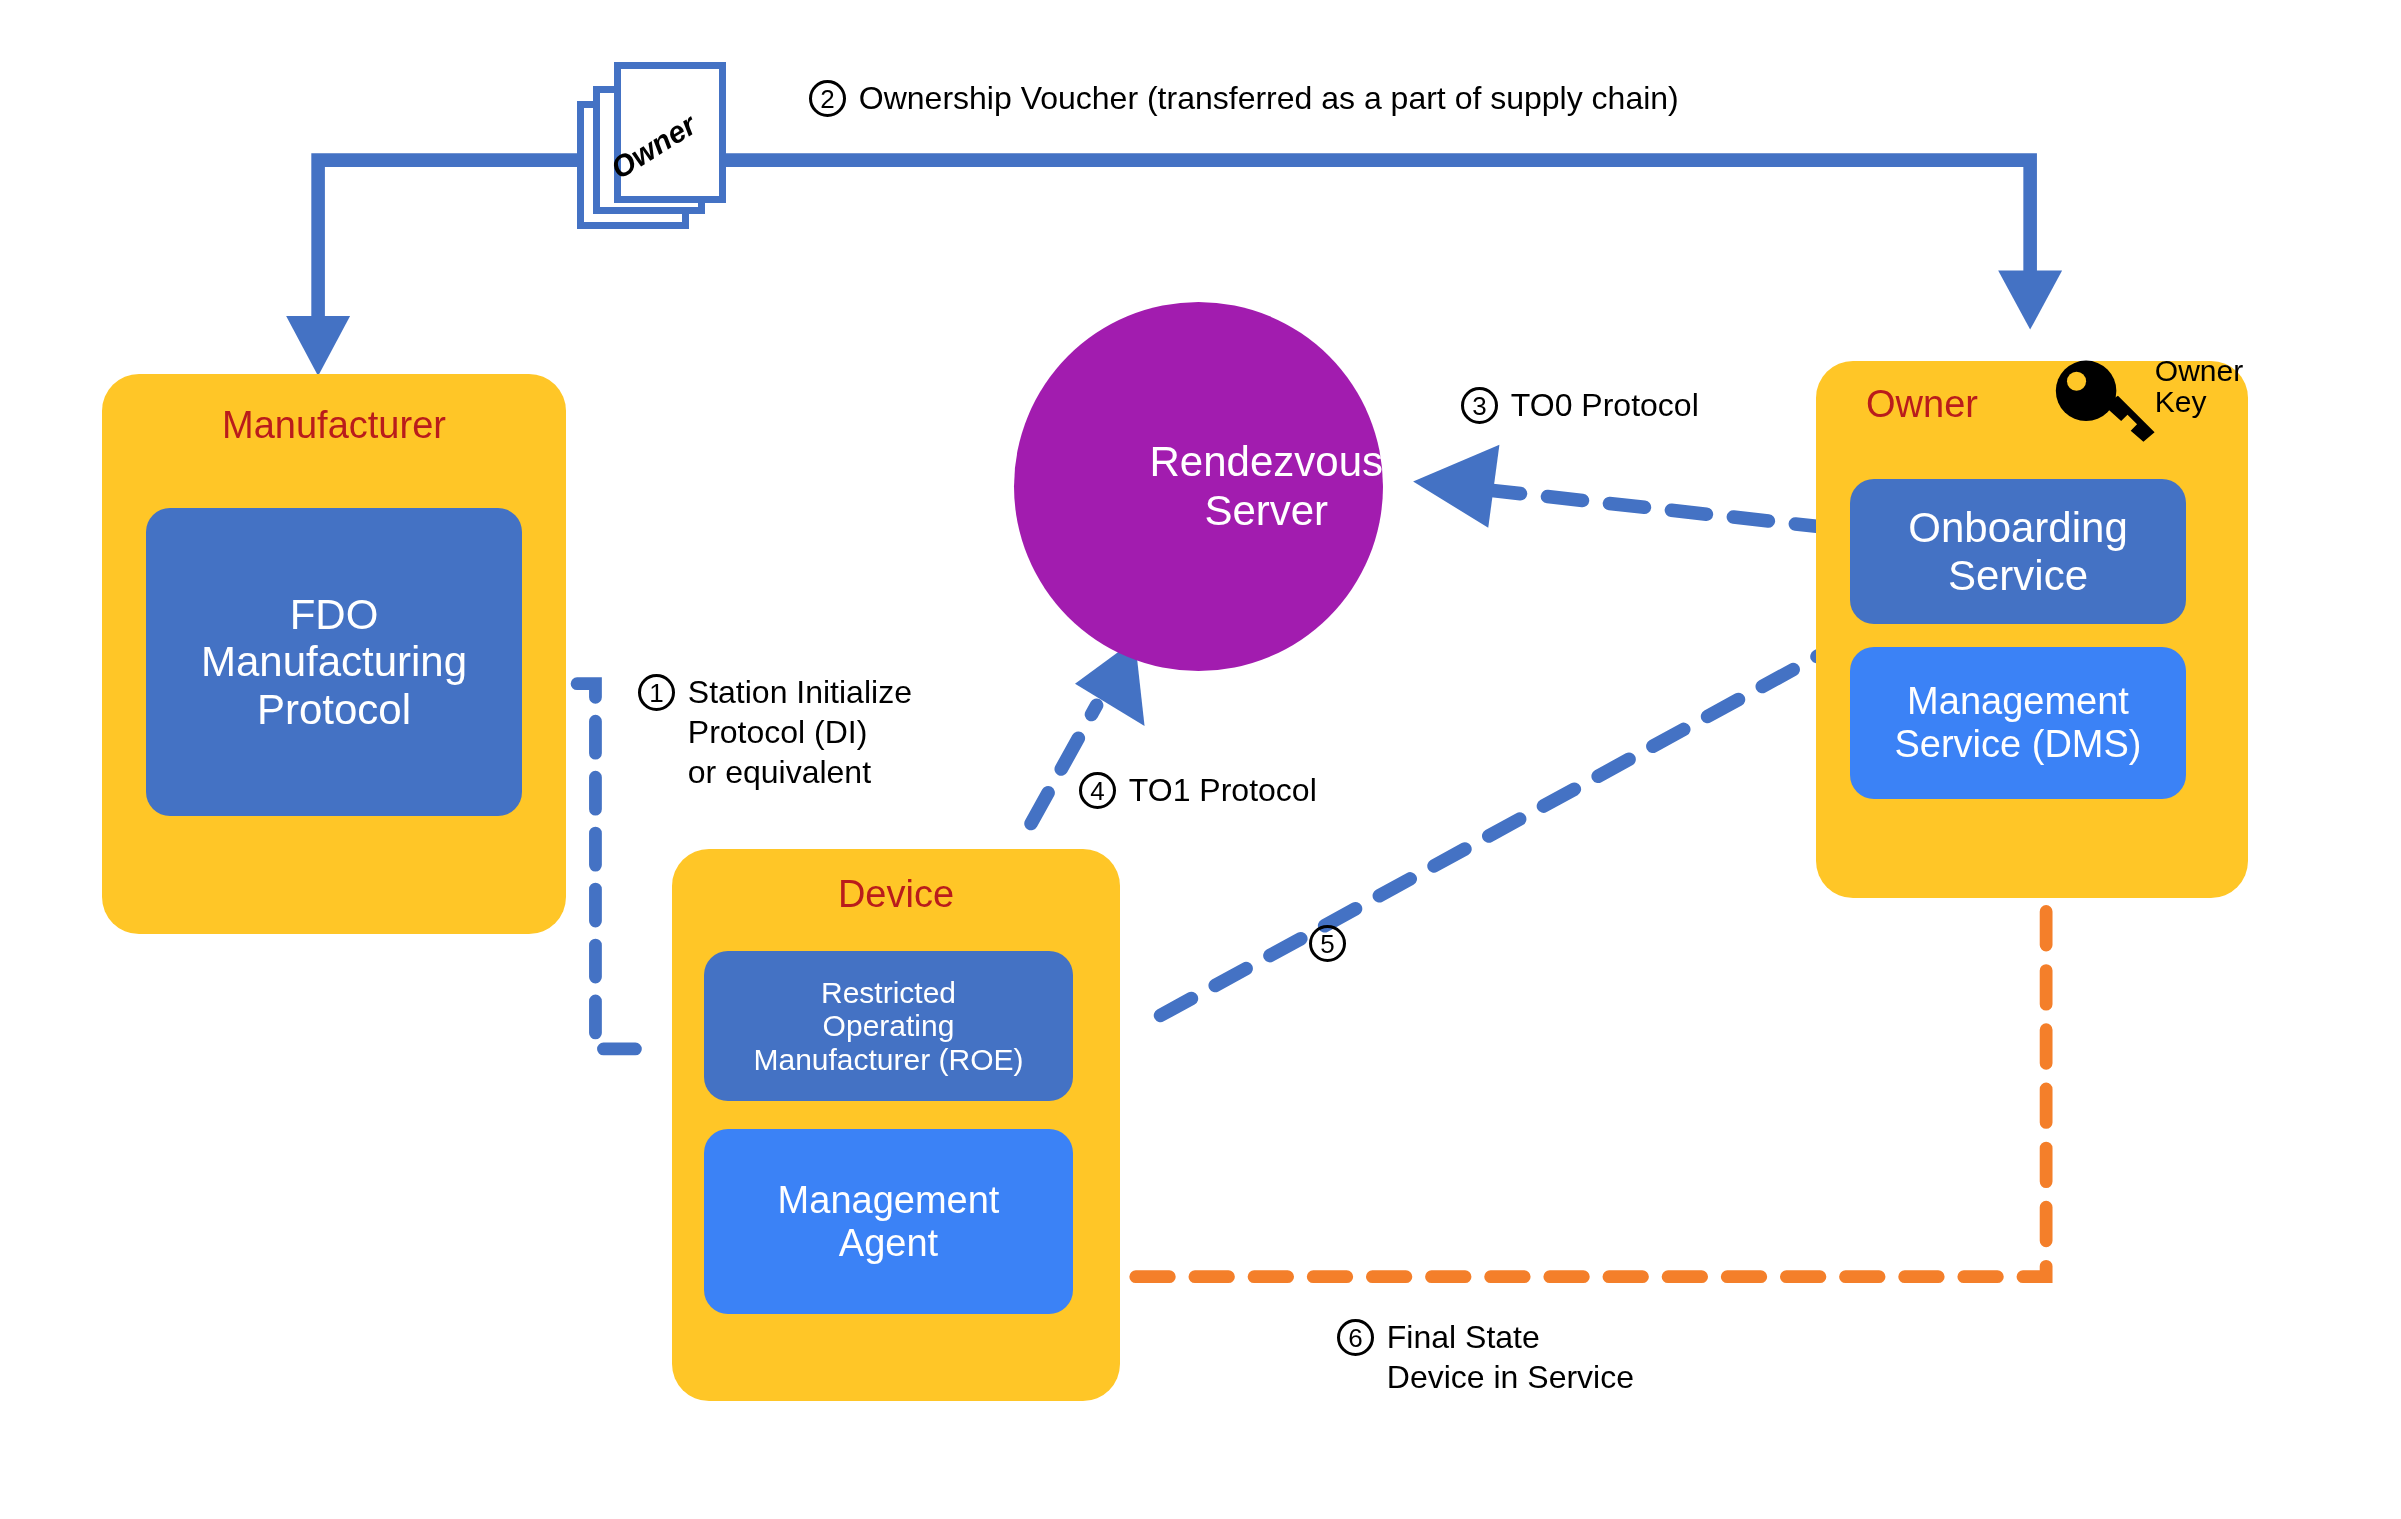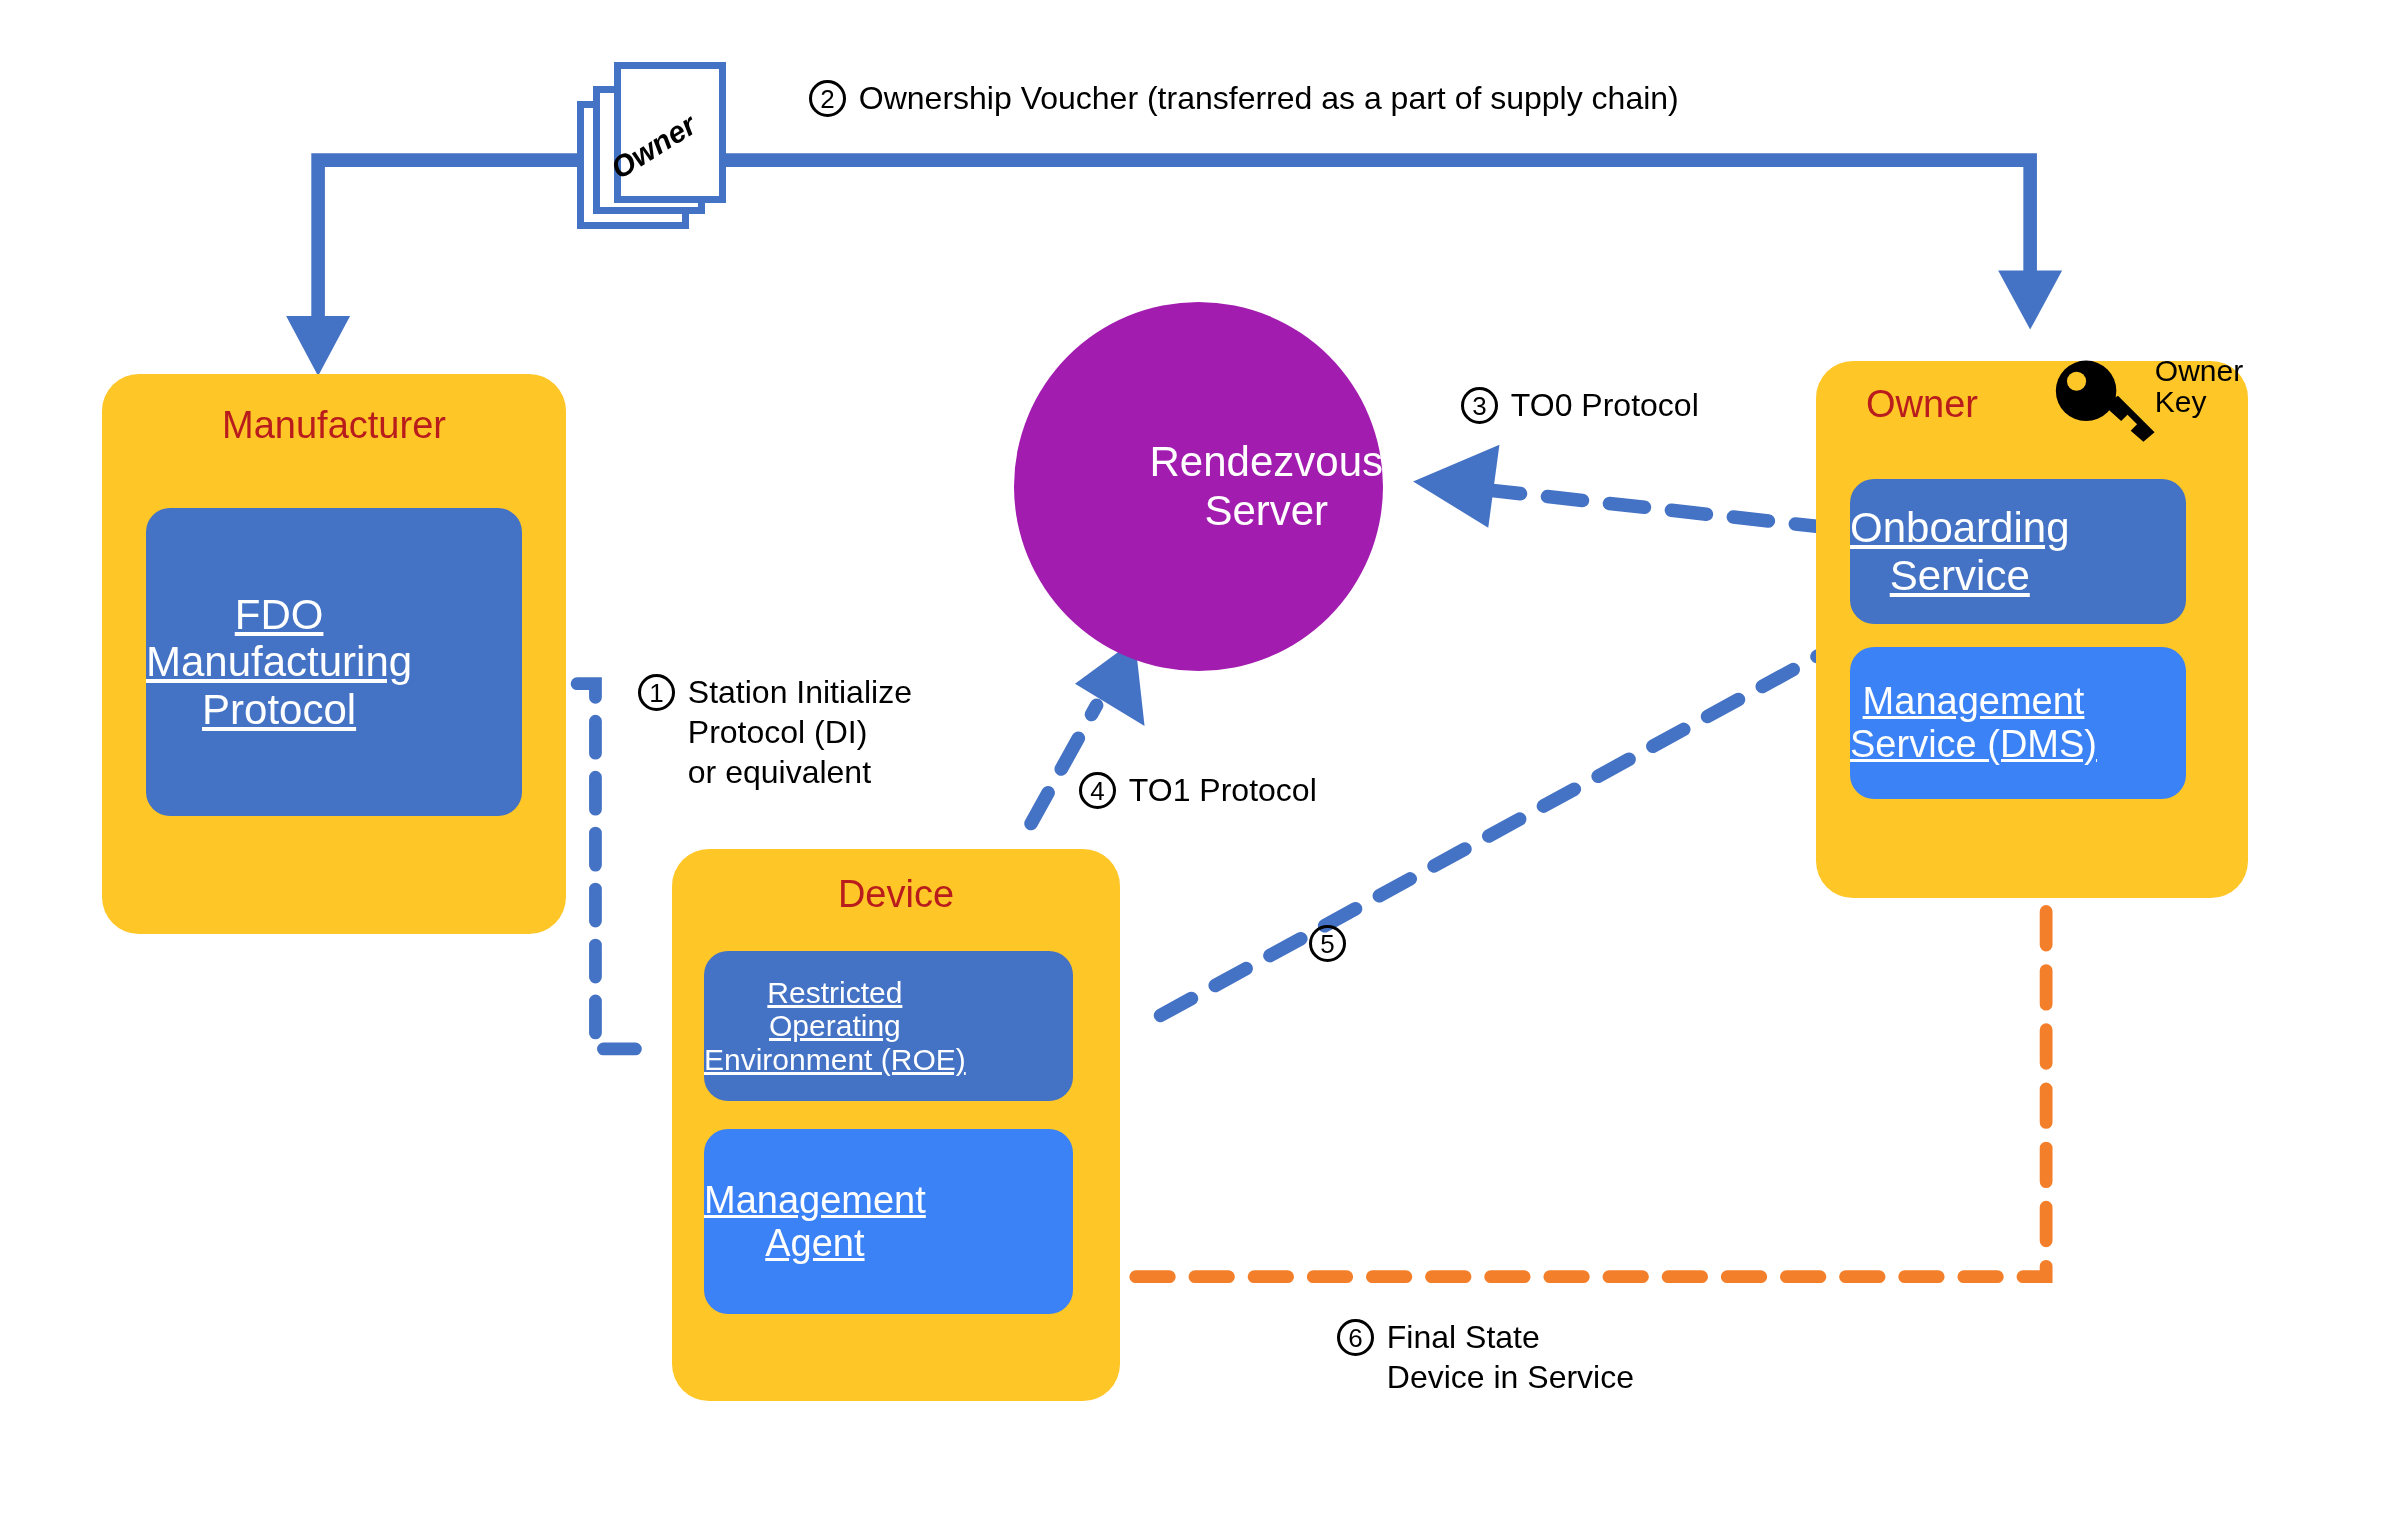--- a/index.html
+++ b/index.html
@@ -34,24 +34,24 @@
   .outer-box {
     background: #FFC627;
     border-radius: 37px;
   }
   .inner-box {
     position: absolute;
     box-sizing: border-box;
     border-radius: 24px;
     display: flex;
     align-items: center;
+    justify-content: center;
     text-align: center;
     color: #ffffff;
     line-height: 1.12;
-    text-decoration: underline;
   }
   .inner-blue { background: #4472C4; }
   .inner-orange { background: #3b82f6; }
 
   .box-title {
     position: absolute;
     width: 100%;
     text-align: center;
     color: #b91c1c;
     font-size: 38px;
@@ -190,21 +190,21 @@
   <div id="rendezvous-server" style="left:1014px; top:302px; width:369px; height:369px; font-size:42px;">
     <span style="white-space: pre-line;">Rendezvous
 Server</span>
   </div>
 
   <div class="node outer-box" style="left:672px; top:849px; width:448px; height:552px;">
     <div class="box-title" style="top:25.6px;">Device</div>
     <div class="inner-box inner-blue" style="left:32px; top:102px; width:369px; height:150px; font-size:30px;">
       <span style="white-space: pre-line;">Restricted
 Operating
-Environment (ROE)</span>
+Manufacturer (ROE)</span>
     </div>
     <div class="inner-box inner-orange" style="left:32px; top:280px; width:369px; height:185px; font-size:38px;">
       <span style="white-space: pre-line;">Management
 Agent</span>
     </div>
   </div>
 
   <div class="node outer-box" style="left:1816px; top:361px; width:432px; height:537px;">
     <div class="box-title" style="top:24px; text-align:left; padding-left:50px;">Owner</div>
 

